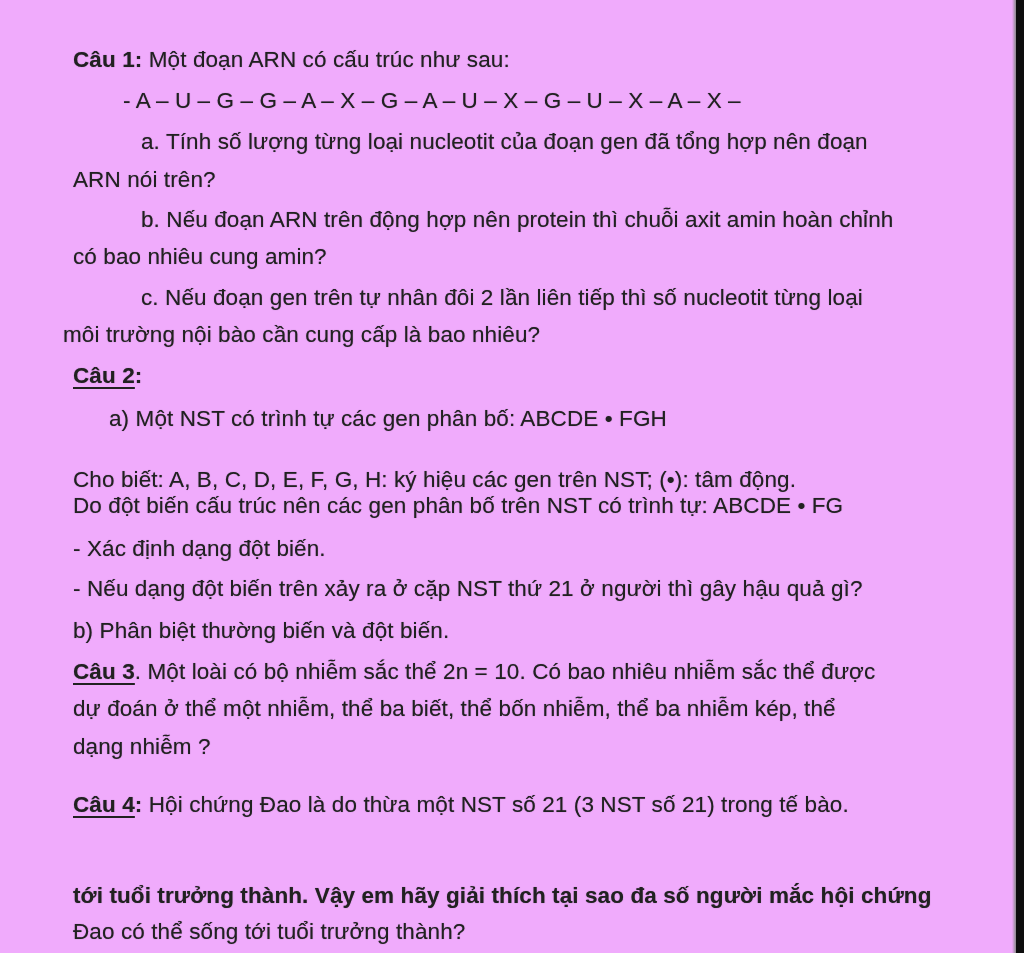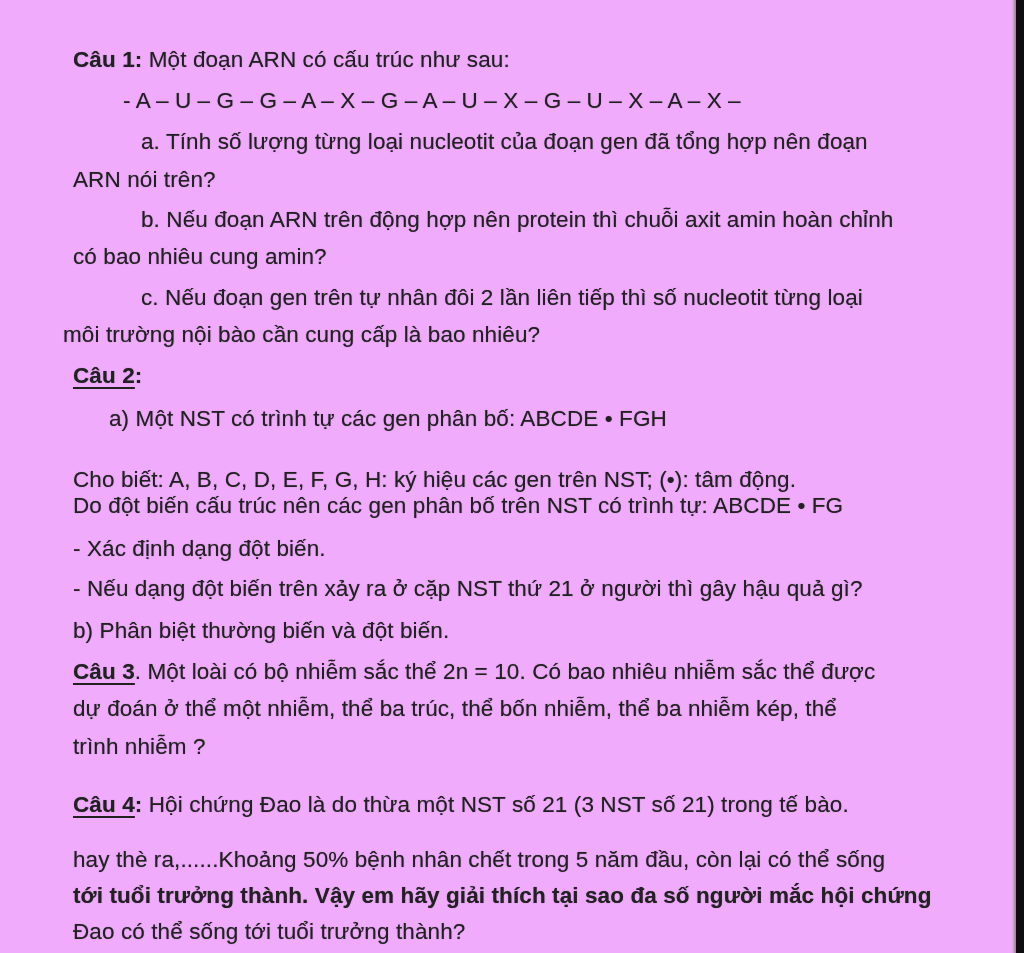--- a/index.html
+++ b/index.html
@@ -66,22 +66,21 @@
       <div class="line" style="top: 283px; left: 141px;"><span>c. Nếu đoạn gen trên tự nhân đôi 2 lần liên tiếp thì số nucleotit từng loại</span></div>
       <div class="line" style="top: 320px; left: 63px;"><span>môi trường nội bào cần cung cấp là bao nhiêu?</span></div>
       <div class="line" style="top: 361px; left: 73px;"><span class="bu">Câu 2</span><span class="b">:</span></div>
       <div class="line" style="top: 404px; left: 73px; margin-left: 36px;"><span>a) Một NST có trình tự các gen phân bố: ABCDE • FGH</span></div>
       <div class="line" style="top: 465px; left: 73px;"><span>Cho biết: A, B, C, D, E, F, G, H: ký hiệu  các gen trên NST; (•): tâm động.</span></div>
       <div class="line" style="top: 491px; left: 73px;"><span>Do đột biến cấu trúc nên các gen phân bố trên NST có trình tự: ABCDE • FG</span></div>
       <div class="line" style="top: 534px; left: 73px;"><span>- Xác định dạng đột biến.</span></div>
       <div class="line" style="top: 574px; left: 73px;"><span>- Nếu dạng đột biến trên xảy ra ở cặp NST thứ 21 ở người thì gây hậu quả gì?</span></div>
       <div class="line" style="top: 616px; left: 73px;"><span>b) Phân biệt thường biến và đột biến.</span></div>
       <div class="line" style="top: 657px; left: 73px;"><span class="bu">Câu 3</span><span>. Một loài có bộ nhiễm sắc thể 2n = 10. Có bao nhiêu nhiễm sắc thể được</span></div>
-      <div class="line" style="top: 694px; left: 73px;"><span>dự đoán ở thể một nhiễm, thể ba trúc, thể bốn nhiễm, thể ba nhiễm kép, thể</span></div>
-      <div class="line" style="top: 732px; left: 73px;"><span>trình nhiễm ?</span></div>
+      <div class="line" style="top: 694px; left: 73px;"><span>dự đoán ở thể một nhiễm, thể ba biết, thể bốn nhiễm, thể ba nhiễm kép, thể</span></div>
+      <div class="line" style="top: 732px; left: 73px;"><span>dạng nhiễm ?</span></div>
       <div class="line" style="top: 790px; left: 73px;"><span class="bu">Câu 4</span><span class="b">:</span><span> Hội chứng Đao là do thừa một NST số 21 (3 NST số 21) trong tế bào.</span></div>
-      <div class="line" style="top: 845px; left: 73px;"><span>hay thè ra,......Khoảng 50% bệnh nhân chết trong 5 năm đầu, còn lại có thể sống</span></div>
       <div class="line" style="top: 881px; left: 73px; font-weight: bold;"><span>tới tuổi trưởng thành. Vậy em hãy giải thích tại sao đa số người mắc hội chứng</span></div>
       <div class="line" style="top: 917px; left: 73px;"><span>Đao có thể sống tới tuổi trưởng thành?</span></div>
     </div>
   <div id="edge-shade"></div>
   <div id="edge-bar"></div>
 </div>
 
 </body></html>

